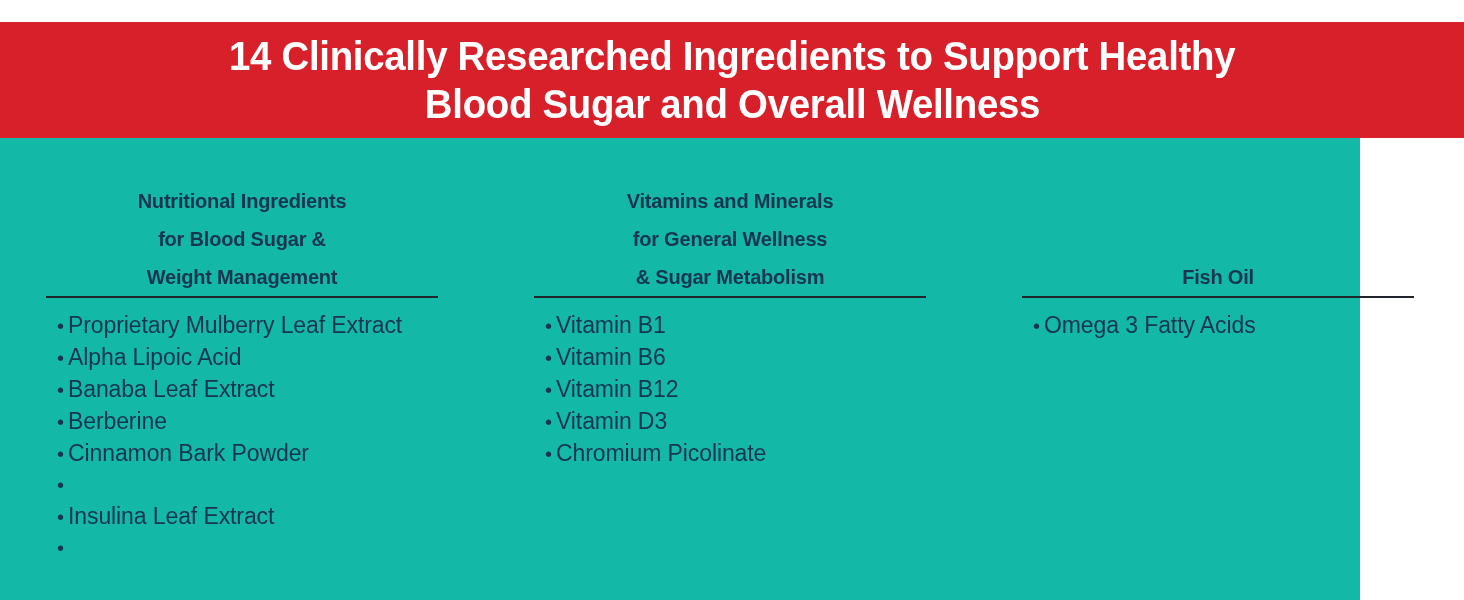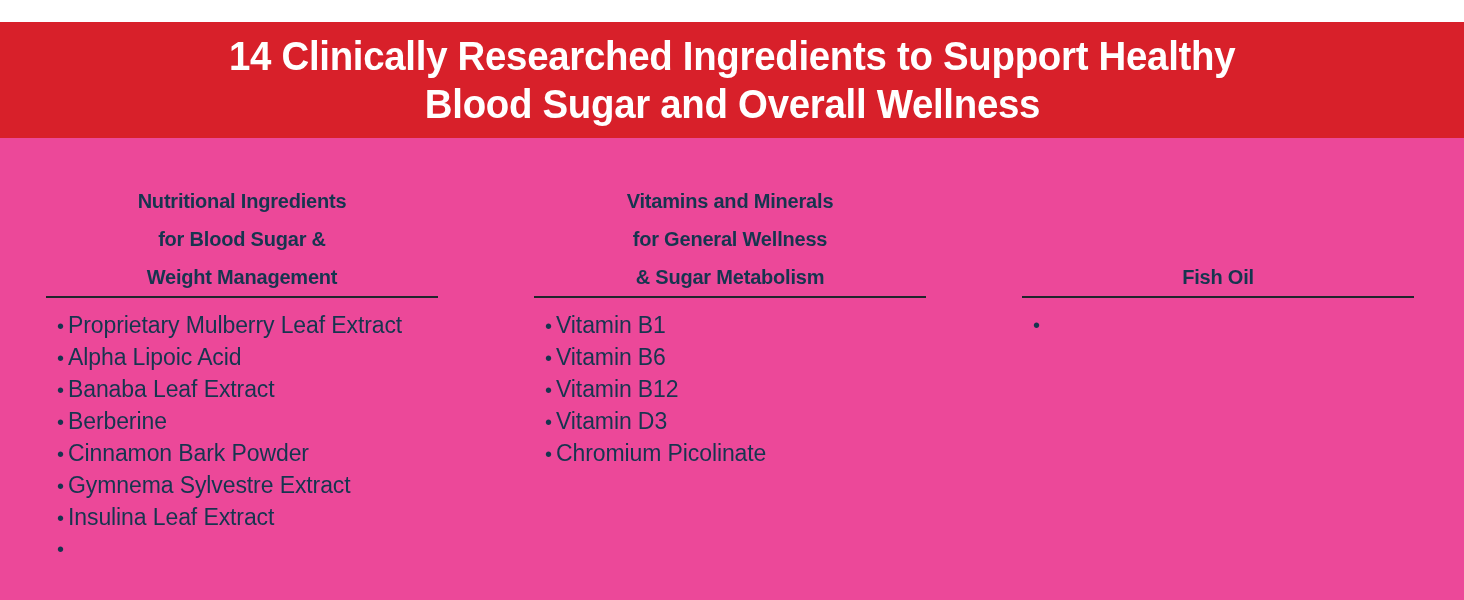--- a/index.html
+++ b/index.html
@@ -10,23 +10,23 @@
   body {
     width: 1464px;
     height: 600px;
     background: #ffffff;
     font-family: "Liberation Sans", sans-serif;
     overflow: hidden;
   }
 
   #page {
     position: relative;
-    width: 1464px;
+    width: 1360px;
     height: 600px;
-    background: #ec4899;
+    background: #14b8a6;
     box-sizing: border-box;
   }
 
   
   .top-strip {
     position: absolute;
     left: 0; top: 0;
     width: 1464px;
     height: 22px;
     background: #ffffff;
@@ -177,21 +177,20 @@
         <li>
             <span class="bullet">•</span>
             <span>Berberine</span>
           </li>
         <li>
             <span class="bullet">•</span>
             <span>Cinnamon Bark Powder</span>
           </li>
         <li>
             <span class="bullet">•</span>
-            <span>Gymnema Sylvestre Extract</span>
           </li>
         <li>
             <span class="bullet">•</span>
             <span>Insulina Leaf Extract</span>
           </li>
         <li>
             <span class="bullet">•</span>
           </li>
       </ul>
     </div>
@@ -232,18 +231,19 @@
     <div class="column col-3">
       <div class="heading-wrap">
         <div class="col-heading">
           <span class="hline">Fish Oil</span>
         </div>
       </div>
       <div class="rule"></div>
       <ul class="col-list">
         <li>
             <span class="bullet">•</span>
+            <span>Omega 3 Fatty Acids</span>
           </li>
       </ul>
     </div>
 
   </div>
 </div>
 
 </body></html>

